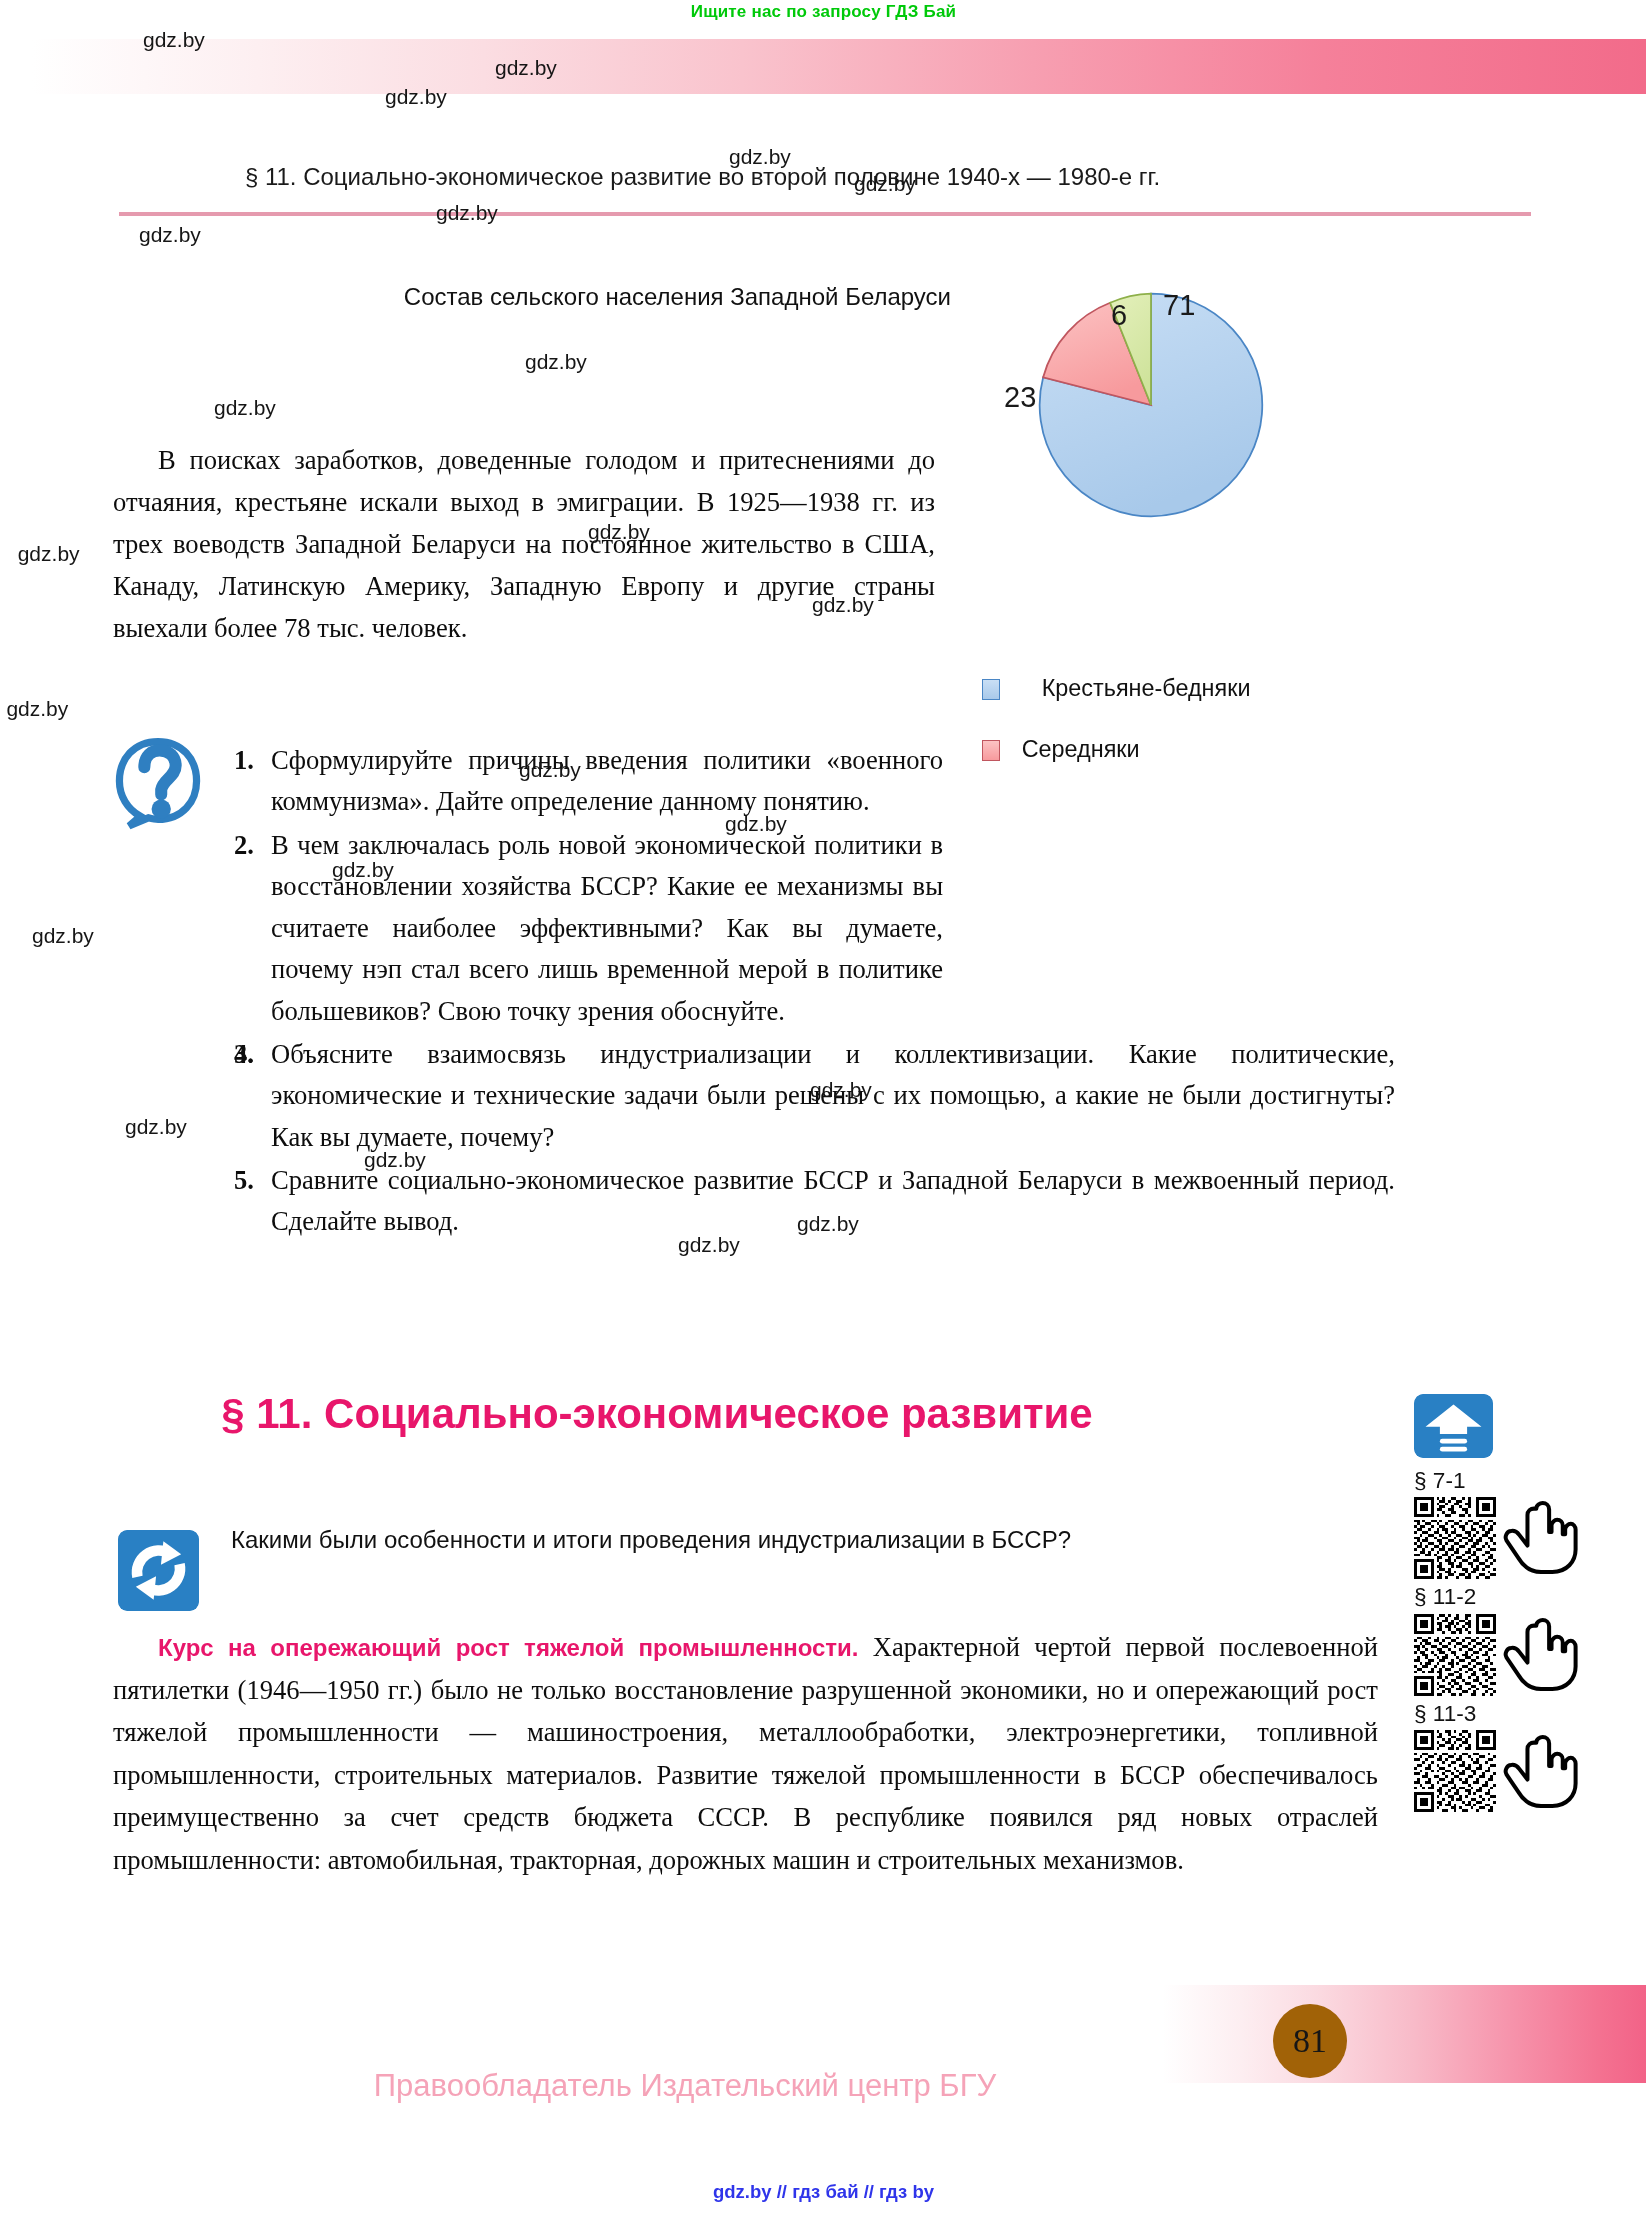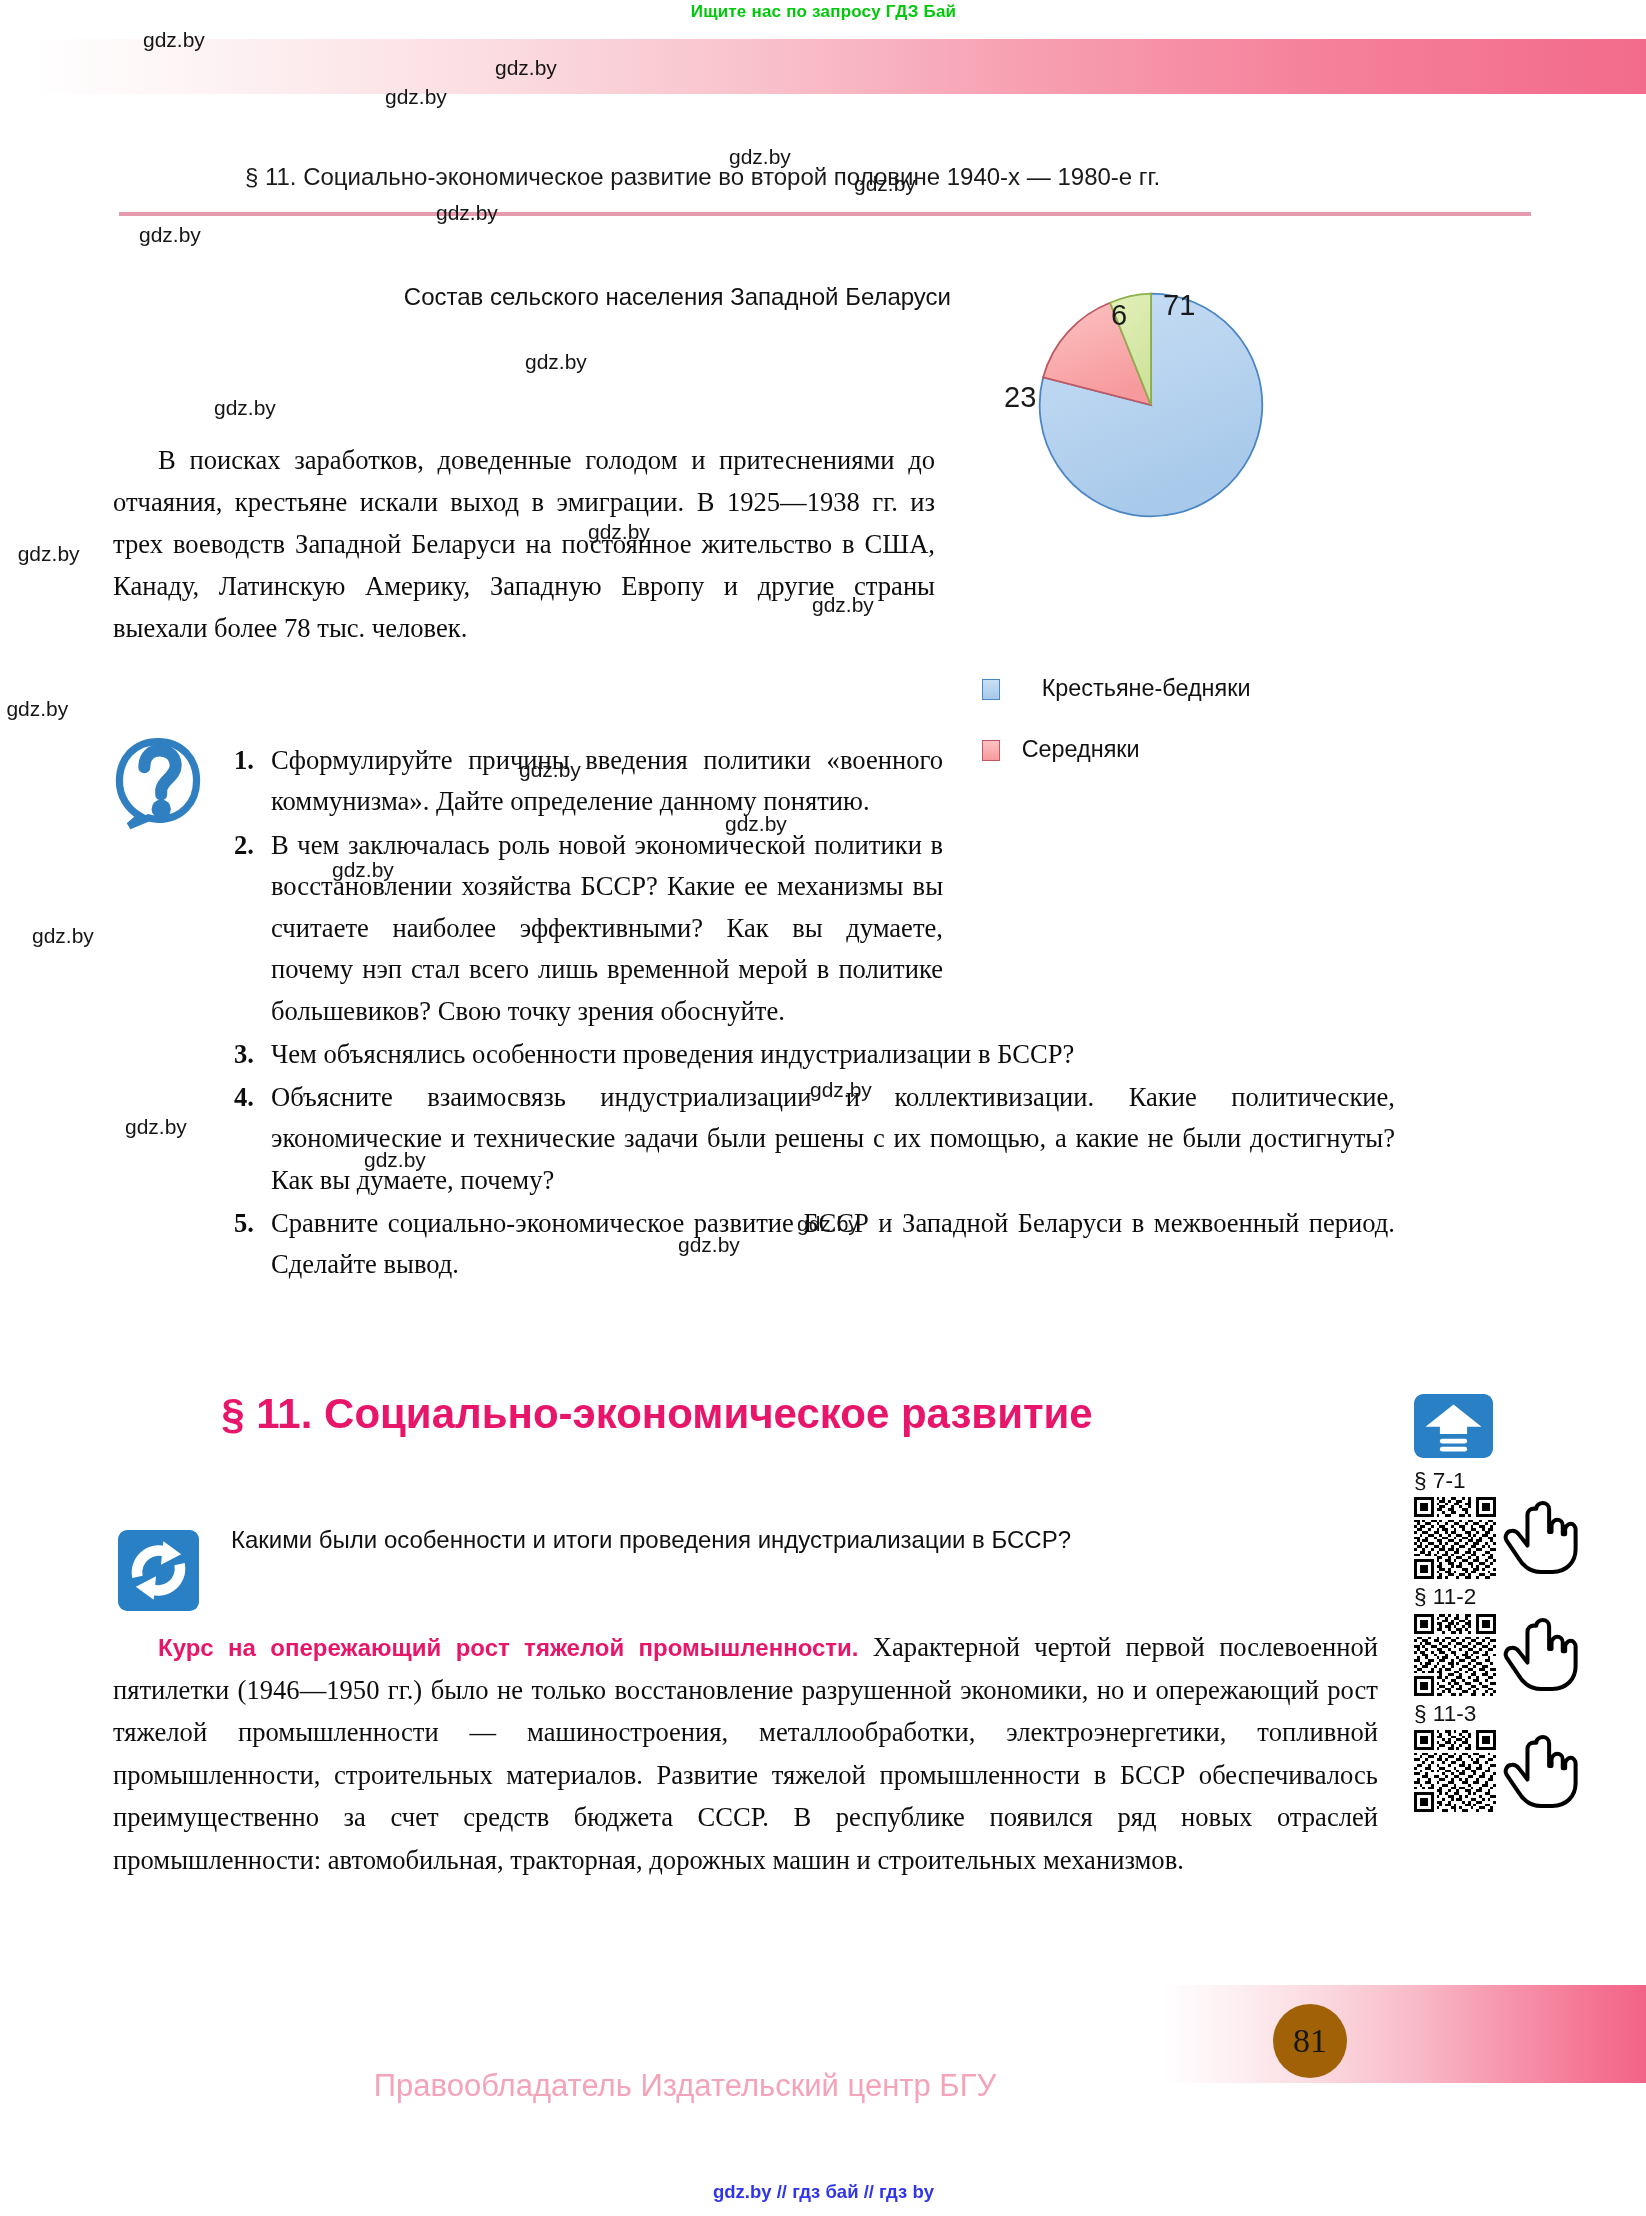--- a/index.html
+++ b/index.html
@@ -240,21 +240,20 @@
   <li class="q1">
     <span class="num">1.</span>
     <span>Сформулируйте причины введения политики «военного коммунизма». Дайте определение данному понятию.</span>
   </li>
   <li class="q2">
     <span class="num">2.</span>
     <span>В чем заключалась роль новой экономической политики в восстановлении хозяйства БССР? Какие ее механизмы вы считаете наиболее эффективными? Как вы думаете, почему нэп стал всего лишь временной мерой в политике большевиков? Свою точку зрения обоснуйте.</span>
   </li>
   <li class="q3">
     <span class="num">3.</span>
-    <span>Чем объяснялись особенности проведения индустриализации в БССР?</span>
   </li>
   <li class="q4">
     <span class="num">4.</span>
     <span>Объясните взаимосвязь индустриализации и коллективизации. Какие политические, экономические и технические задачи были решены с их помощью, а какие не были достигнуты? Как вы думаете, почему?</span>
   </li>
   <li class="q5">
     <span class="num">5.</span>
     <span>Сравните социально-экономическое развитие БССР и Западной Беларуси в межвоенный период. Сделайте вывод.</span>
   </li>
 </ol>

